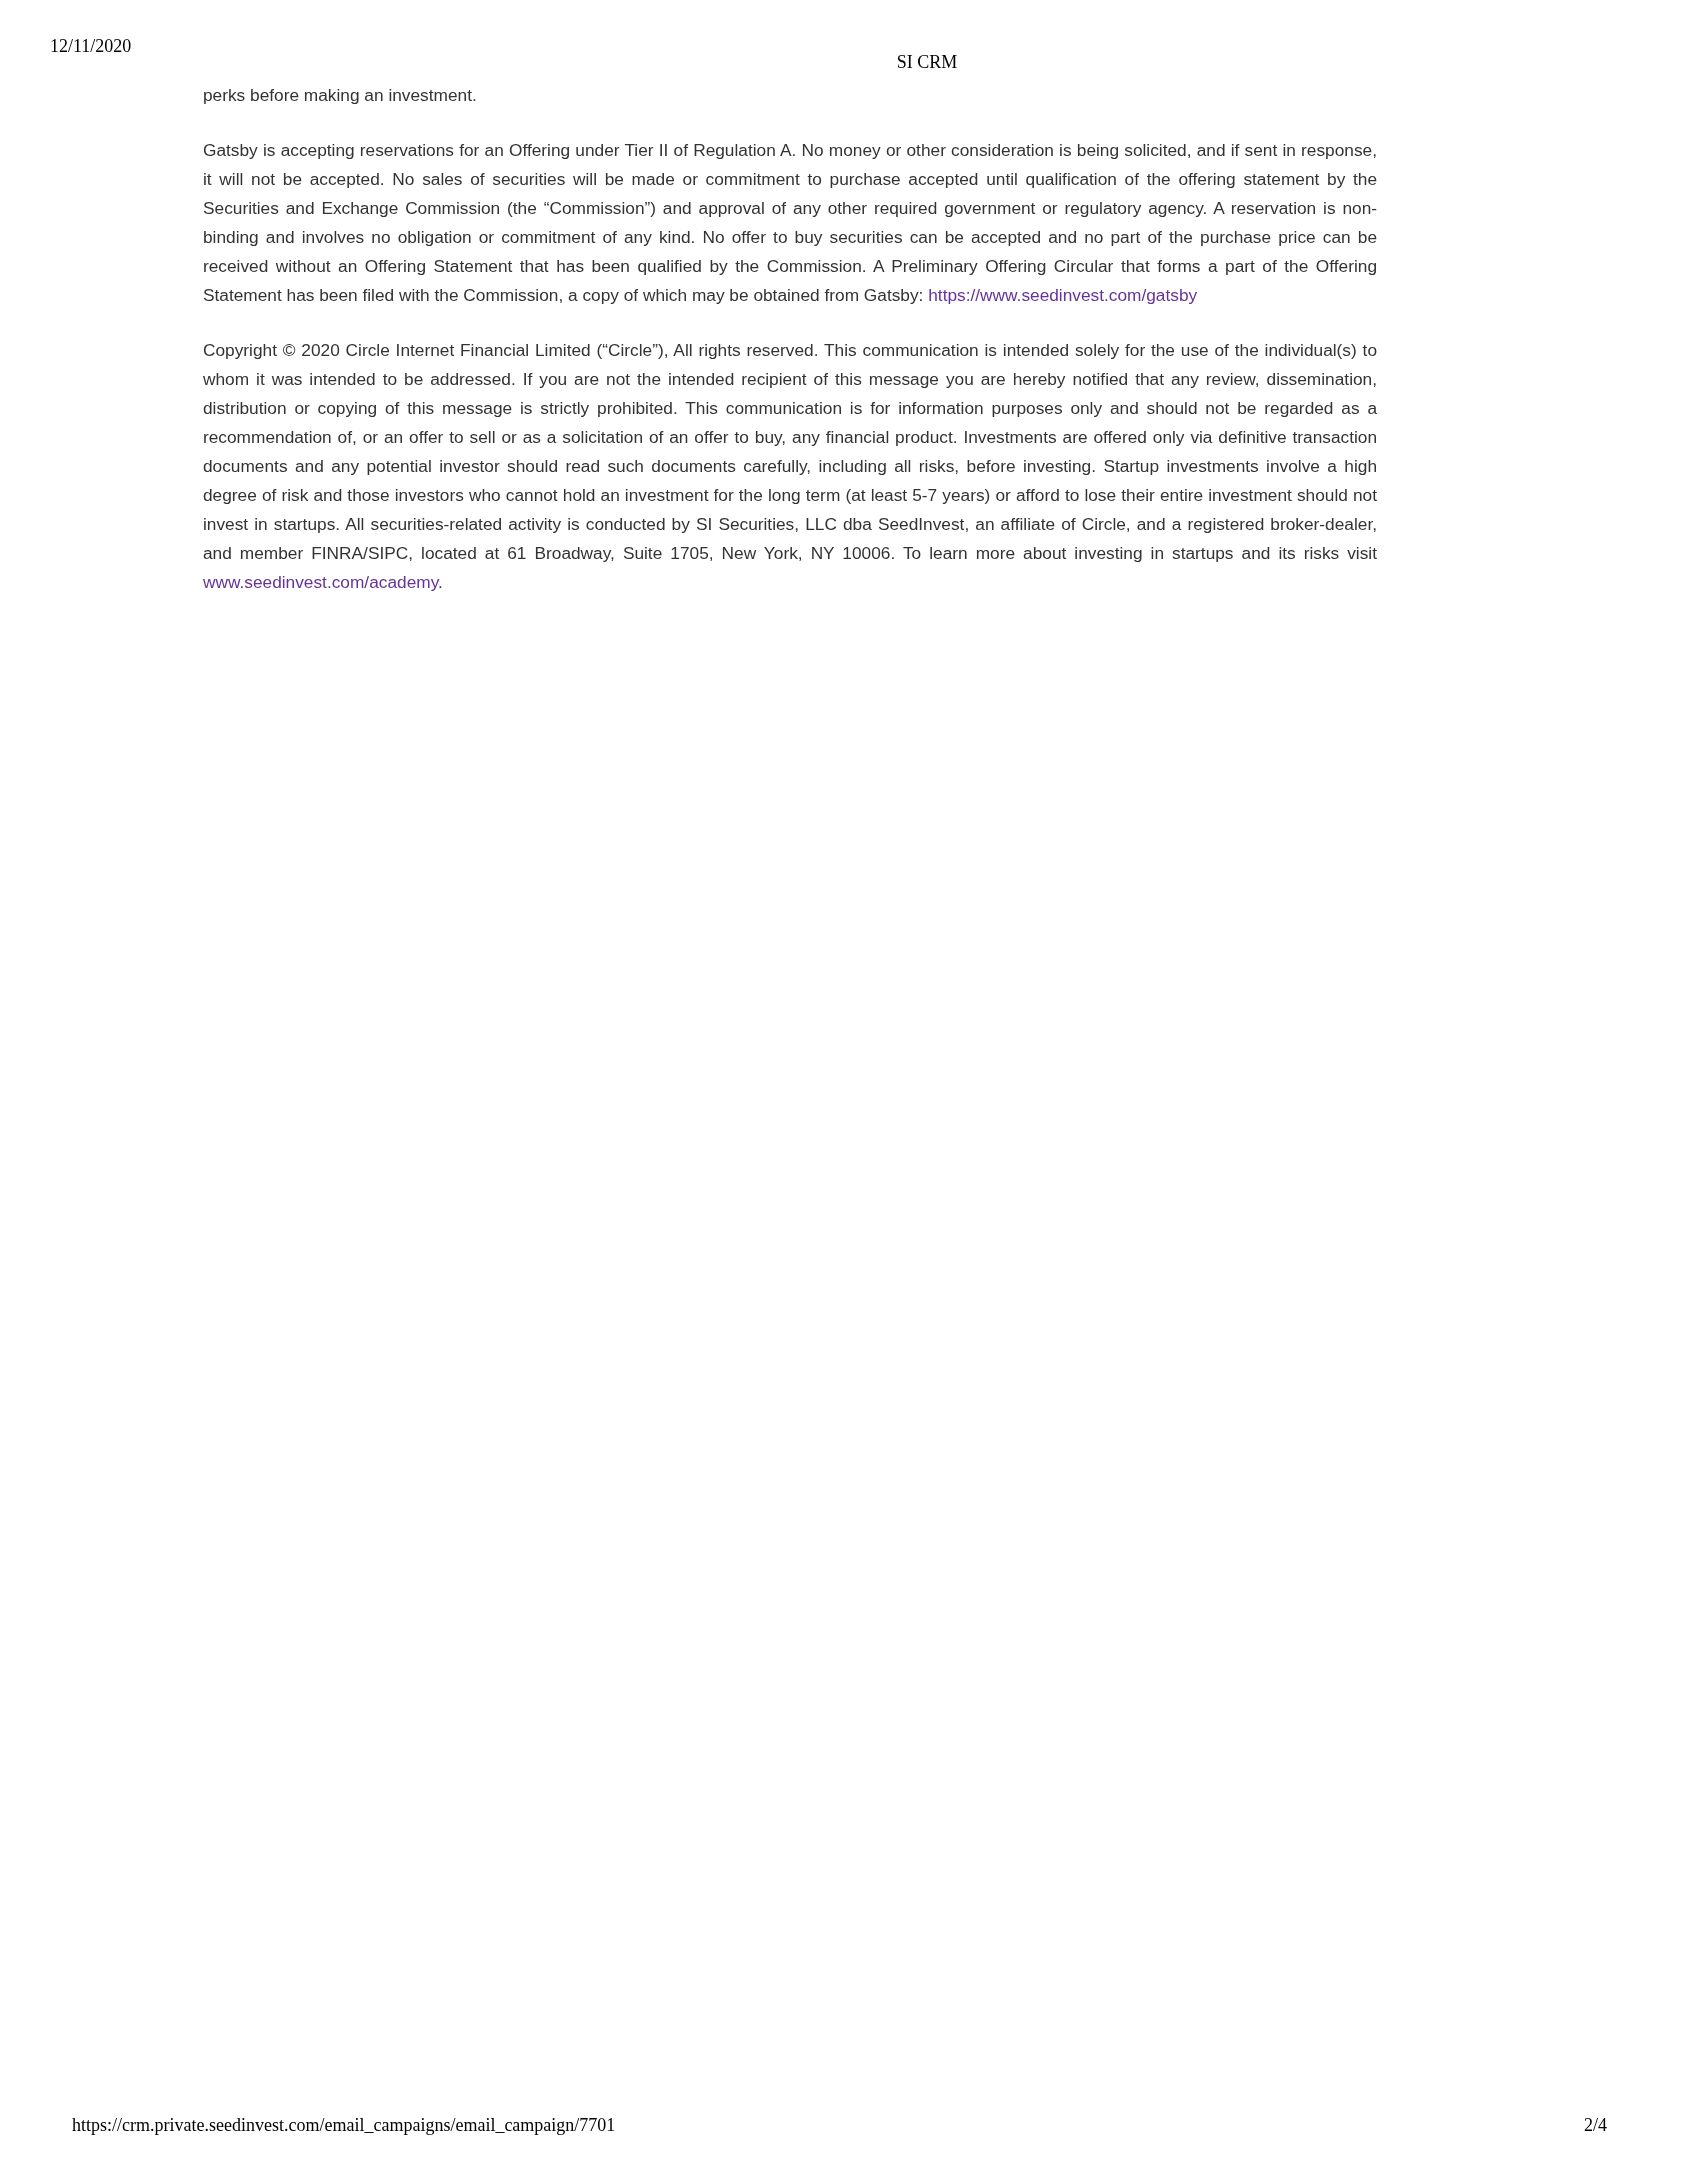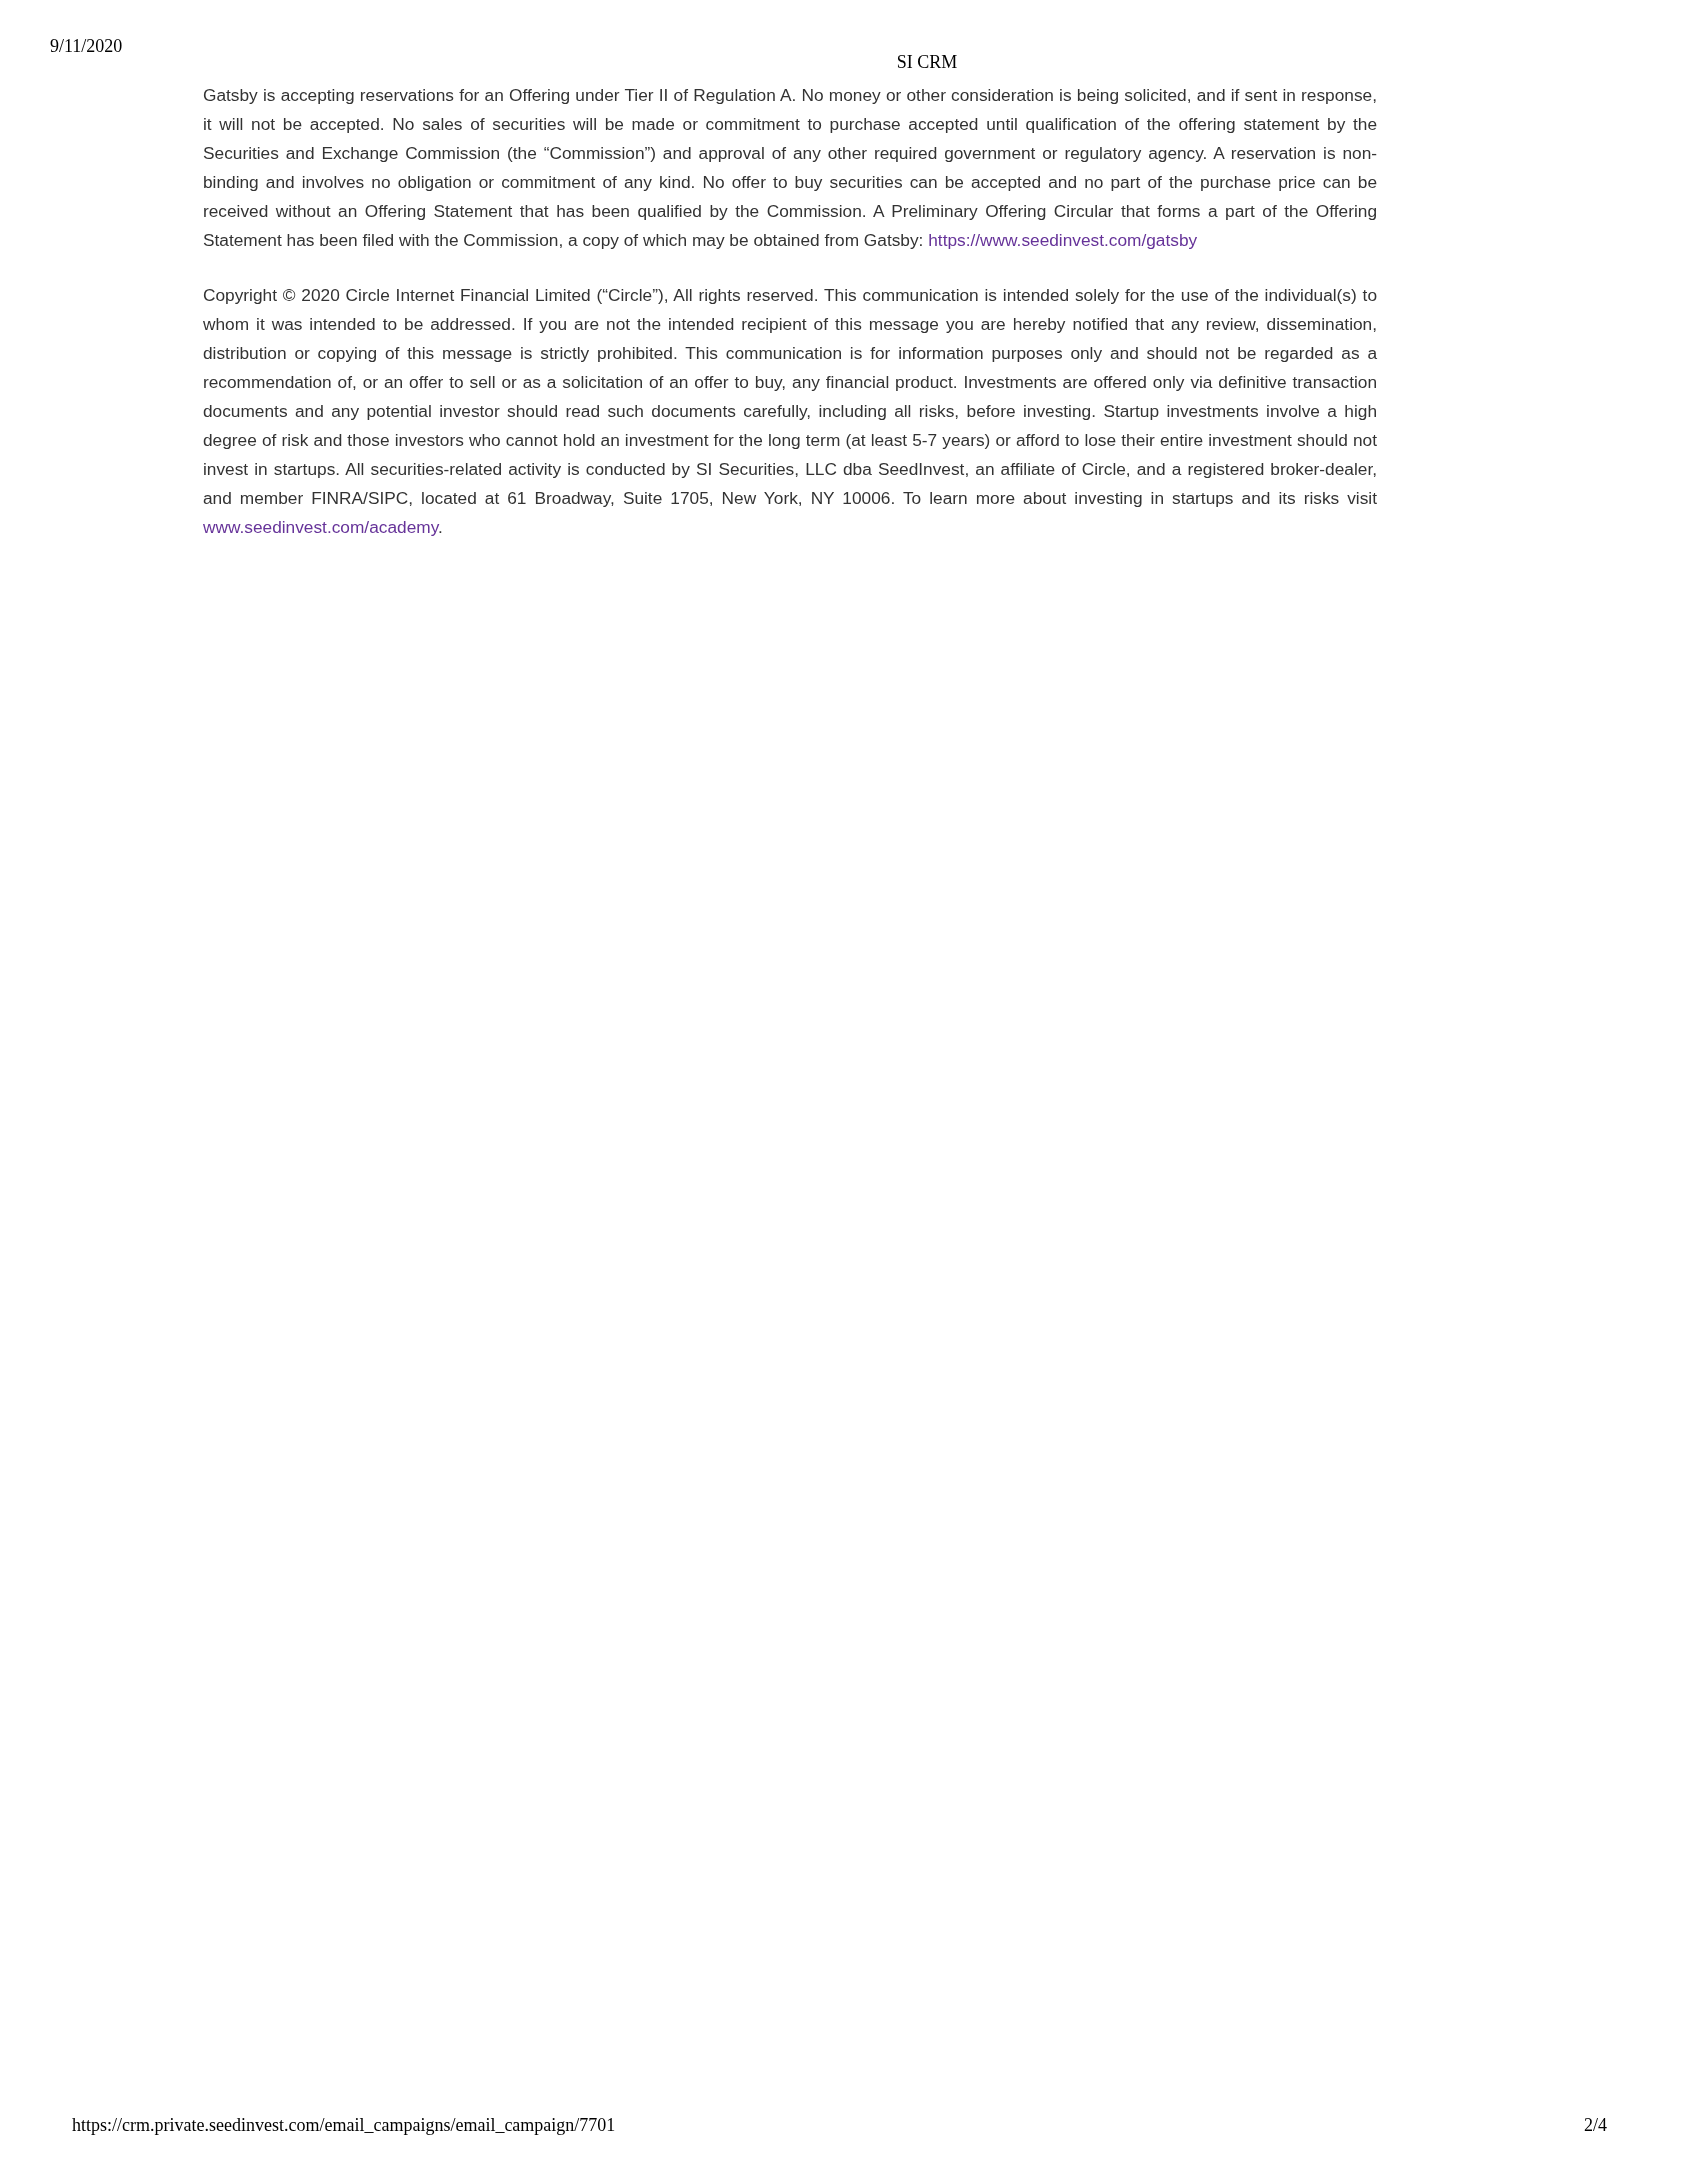--- a/index.html
+++ b/index.html
@@ -58,26 +58,27 @@
   }
   .footer-page {
     position: absolute;
     right: 76px;
     top: 2115px;
   }
 </style>
 </head>
 <body>
 
-<div class="print-chrome header-date">9/11/2020</div>
+<div class="print-chrome header-date">12/11/2020</div>
 
 <div class="print-chrome header-title">SI CRM</div>
 
 <div class="email-body">
 
+  <p>perks before making an investment.</p>
 
   <p class="justified"><span>Gatsby is accepting reservations for an Offering under Tier II of Regulation A. No money or other consideration is being solicited, and if sent in response, it will not be accepted. No sales of securities will be made or commitment to purchase accepted until qualification of the offering statement by the Securities and Exchange Commission (the “Commission”) and approval of any other required government or regulatory agency. A reservation is non-binding and involves no obligation or commitment of any kind. No offer to buy securities can be accepted and no part of the purchase price can be received without an Offering Statement that has been qualified by the Commission. A Preliminary Offering Circular that forms a part of the Offering Statement has been filed with the Commission, a copy of which may be obtained from Gatsby: </span><a class="body-link">https://www.seedinvest.com/gatsby</a></p>
 
   <p class="justified"><span>Copyright © 2020 Circle Internet Financial Limited (“Circle”), All rights reserved. This communication is intended solely for the use of the individual(s) to whom it was intended to be addressed. If you are not the intended recipient of this message you are hereby notified that any review, dissemination, distribution or copying of this message is strictly prohibited. This communication is for information purposes only and should not be regarded as a recommendation of, or an offer to sell or as a solicitation of an offer to buy, any financial product. Investments are offered only via definitive transaction documents and any potential investor should read such documents carefully, including all risks, before investing. Startup investments involve a high degree of risk and those investors who cannot hold an investment for the long term (at least 5-7 years) or afford to lose their entire investment should not invest in startups. All securities-related activity is conducted by SI Securities, LLC dba SeedInvest, an affiliate of Circle, and a registered broker-dealer, and member FINRA/SIPC, located at 61 Broadway, Suite 1705, New York, NY 10006. To learn more about investing in startups and its risks visit </span><a class="body-link">www.seedinvest.com/academy</a><span>.</span></p>
 
 </div>
 
 <div class="print-chrome footer-url">https://crm.private.seedinvest.com/email_campaigns/email_campaign/7701</div>
 
 <div class="print-chrome footer-page">2/4</div>

